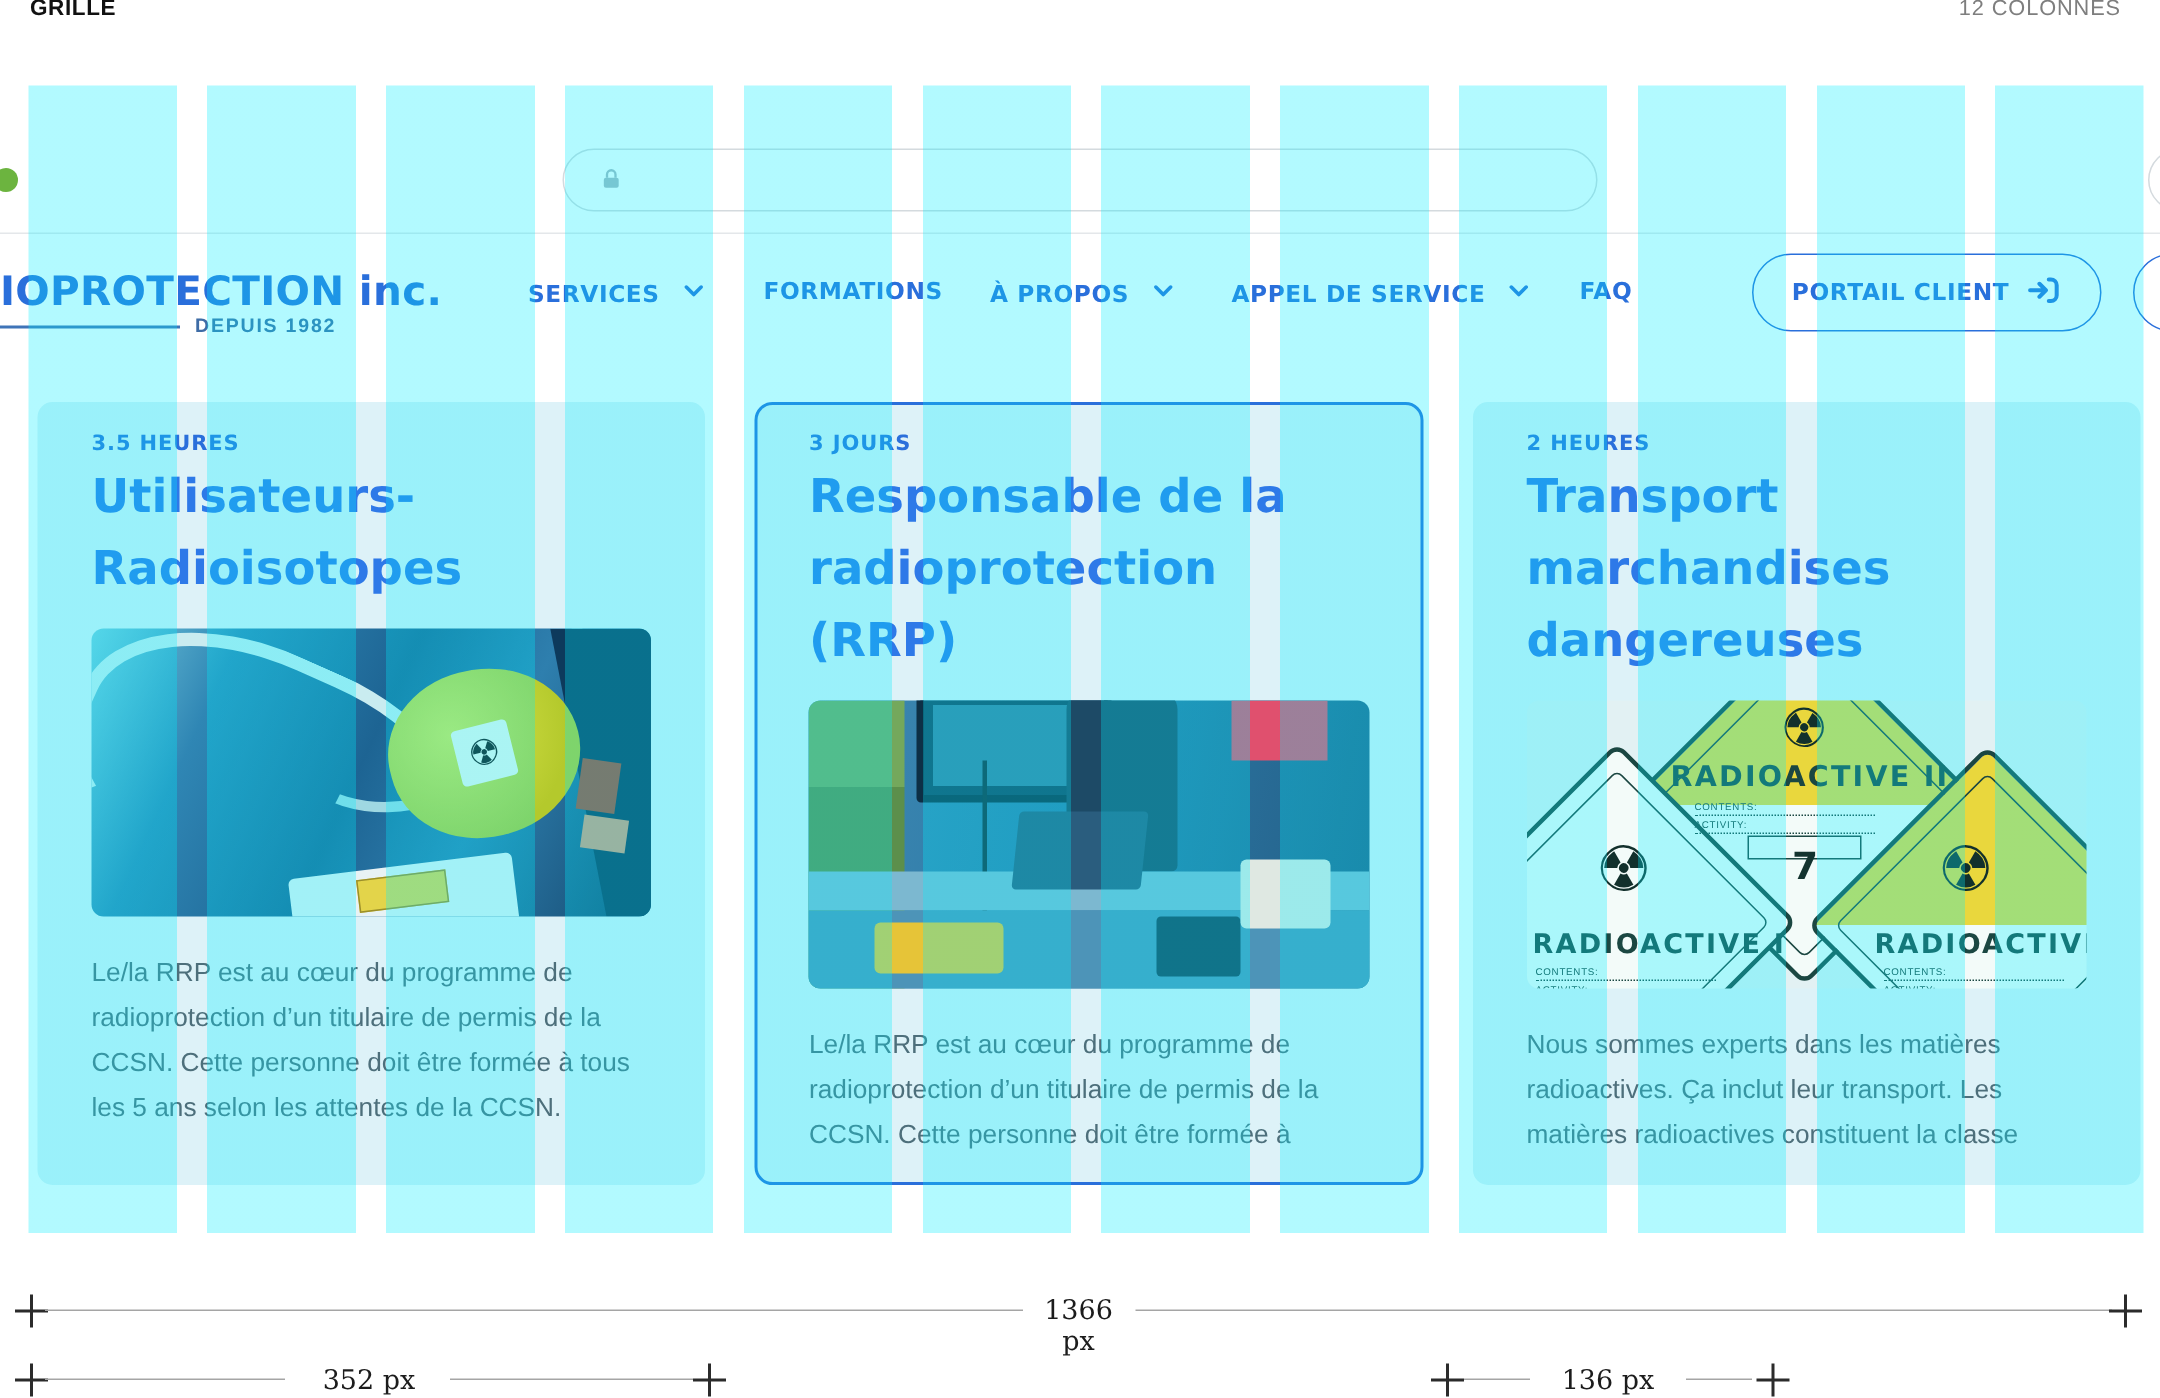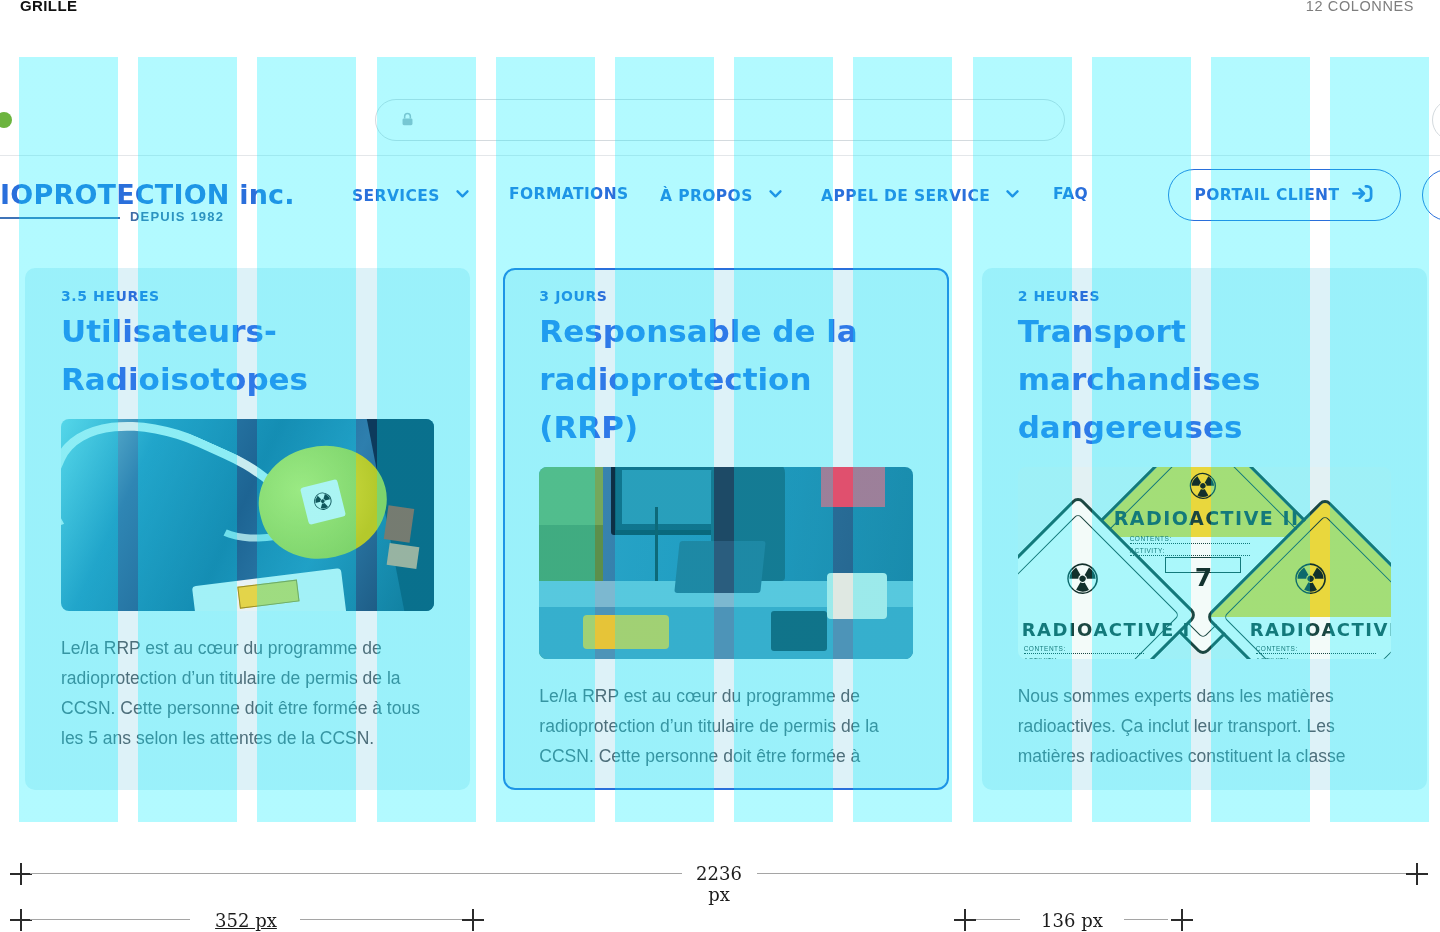--- a/index.html
+++ b/index.html
@@ -223,27 +223,27 @@
         </div>
     </div>
     <div class="card-desc">Nous sommes experts dans les matières radioactives. Ça inclut leur transport. Les matières radioactives constituent la classe</div>
   </div>
 </div>
 
 <div class="grid-overlay"></div>
 
 <div class="dim-cross" style="left:10px;top:863px;"></div>
 <div class="dim-line" style="left:30px;top:873px;width:652px;"></div>
-<div class="dim-text" style="left:684px;top:863px;width:70px;">2236 px</div>
+<div class="dim-text" style="left:684px;top:863px;width:70px;">1366 px</div>
 <div class="dim-line" style="left:757px;top:873px;width:651px;"></div>
 <div class="dim-cross" style="left:1406px;top:863px;"></div>
 
 <div class="dim-cross" style="left:10px;top:909px;"></div>
 <div class="dim-line" style="left:30px;top:919px;width:160px;"></div>
-<div class="dim-text" style="left:206px;top:910px;width:80px;text-decoration:underline;">352 px</div>
+<div class="dim-text" style="left:206px;top:910px;width:80px;">352 px</div>
 <div class="dim-line" style="left:300px;top:919px;width:162px;"></div>
 <div class="dim-cross" style="left:462px;top:909px;"></div>
 
 <div class="dim-cross" style="left:954px;top:909px;"></div>
 <div class="dim-line" style="left:976px;top:919px;width:44px;"></div>
 <div class="dim-text" style="left:1032px;top:910px;width:80px;">136 px</div>
 <div class="dim-line" style="left:1124px;top:919px;width:44px;"></div>
 <div class="dim-cross" style="left:1171px;top:909px;"></div>
 
 </body></html>

